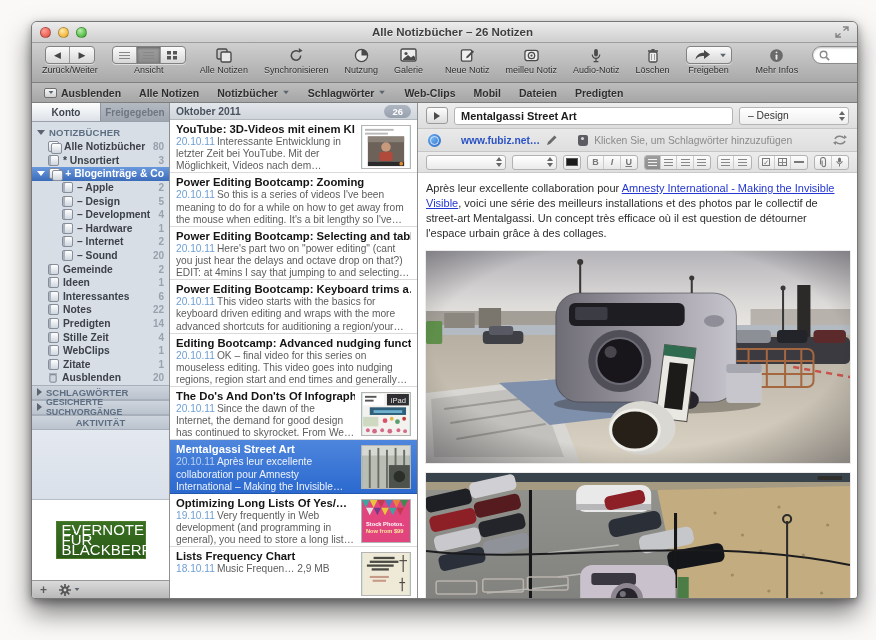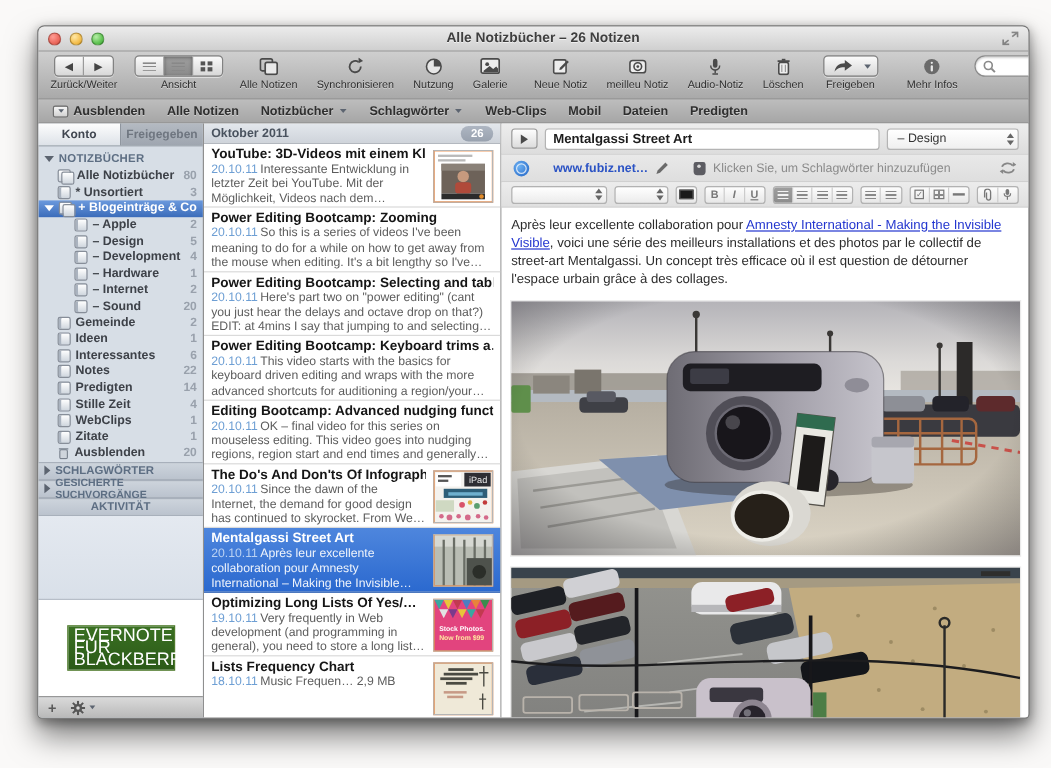--- a/index.html
+++ b/index.html
@@ -96,21 +96,21 @@
   .nl-sort .tri-d { position:absolute; right:6px; border-top-color:#6b6b6b; transform:scale(.8); }
   .nl-group { height:17px; flex:none; background:linear-gradient(#e3e7ec,#cfd4db); border-bottom:1px solid #b3b8bf;
     display:flex; align-items:center; padding:0 6px; font-size:10.3px; font-weight:bold; color:#49525e; }
   .badge { margin-left:auto; background:linear-gradient(#aeb6c2,#98a1ae); color:#fff; font-size:9.5px; font-weight:bold;
     border-radius:8px; padding:1px 8px; }
   .note-row { flex:none; height:53.4px; padding:3px 6px 2px 6px; border-bottom:1px solid #dadada; display:flex; gap:6px; overflow:hidden; }
   .nr-main { flex:1; min-width:0; }
   .nr-title { font-size:11.3px; font-weight:bold; color:#151515; white-space:nowrap; overflow:hidden; margin-bottom:1px; }
   .nr-body { font-size:10.2px; line-height:12.2px; color:#5c5c5c; display:-webkit-box; -webkit-line-clamp:3; -webkit-box-orient:vertical; overflow:hidden; }
   .nr-date { color:#6e9fd4; font-weight:normal; margin-right:2px; }
-  .thumb { width:50px; height:44px; flex:none; border:1px solid #b5b5b5; background:#f97316; margin-top:2px; }
+  .thumb { width:50px; height:44px; flex:none; border:1px solid #b5b5b5; background:#14b8a6; margin-top:2px; }
   .thumb svg { width:100%; height:100%; display:block; }
   .note-row.sel { background:linear-gradient(#4e86dd,#2b69cf); border-bottom-color:#2257ae; }
   .note-row.sel .nr-title { color:#fff; }
   .note-row.sel .nr-body { color:#eef3fb; }
   .note-row.sel .nr-date { color:#b9d1f3; }
 
   
   .editor { flex:1; display:flex; flex-direction:column; min-width:0; background:#fff; }
   .ed-row1 { height:26px; flex:none; background:linear-gradient(#ededed,#dddddd); border-bottom:1px solid #c6c6c6;
     display:flex; align-items:center; gap:6px; padding:0 8px; }

